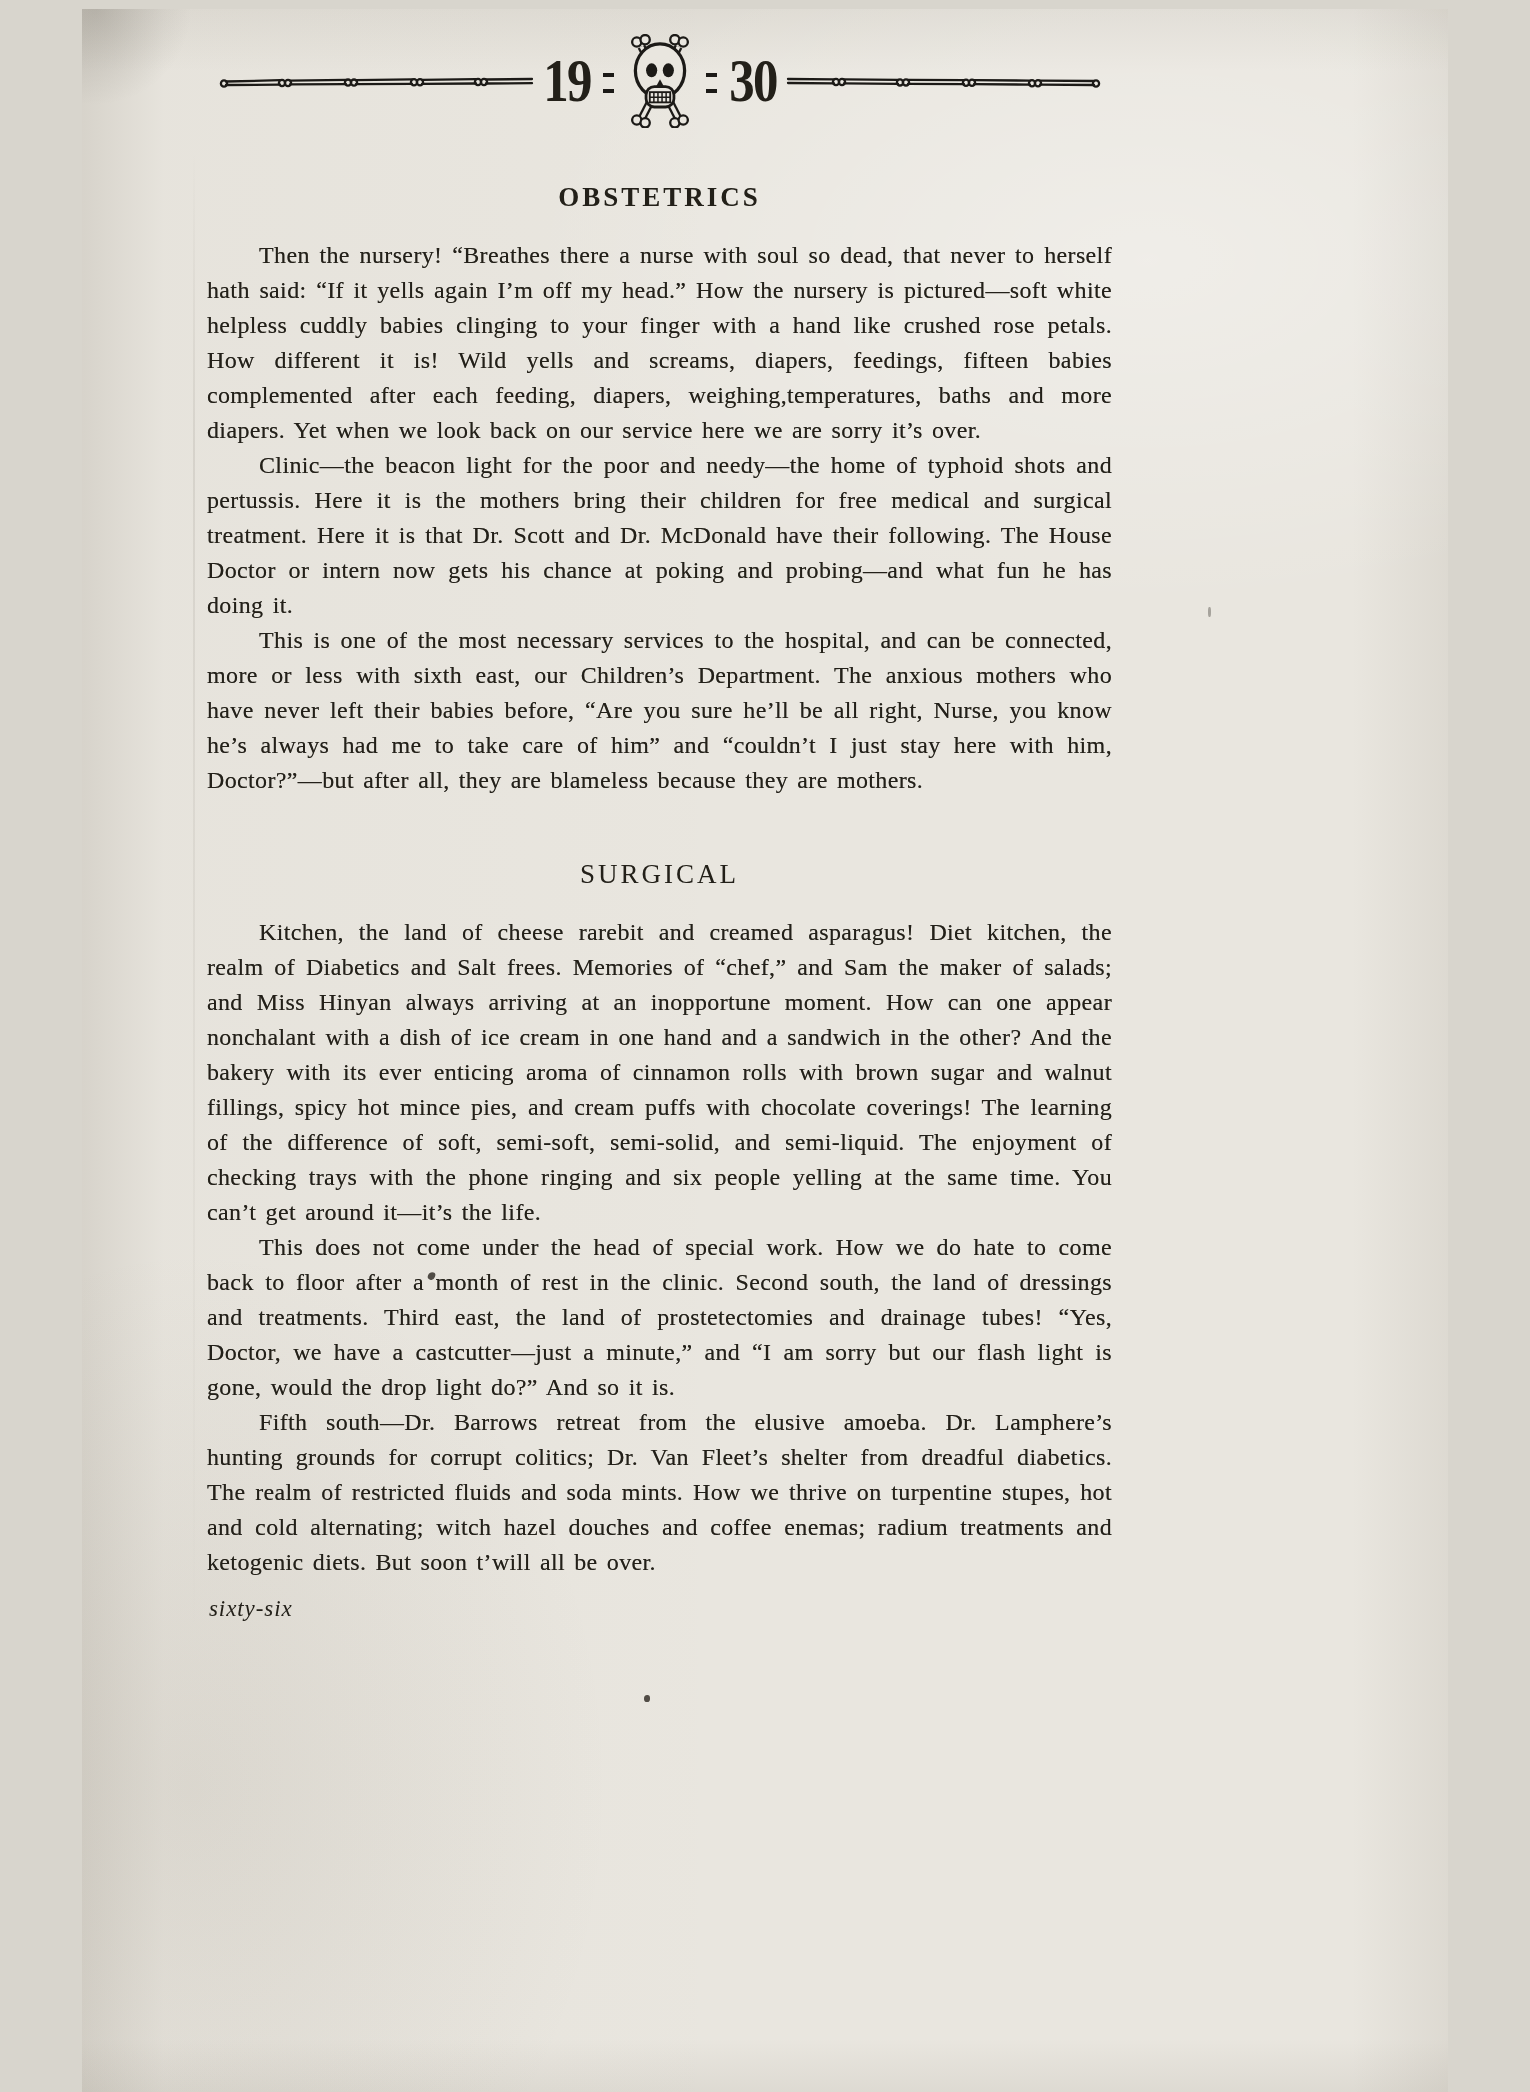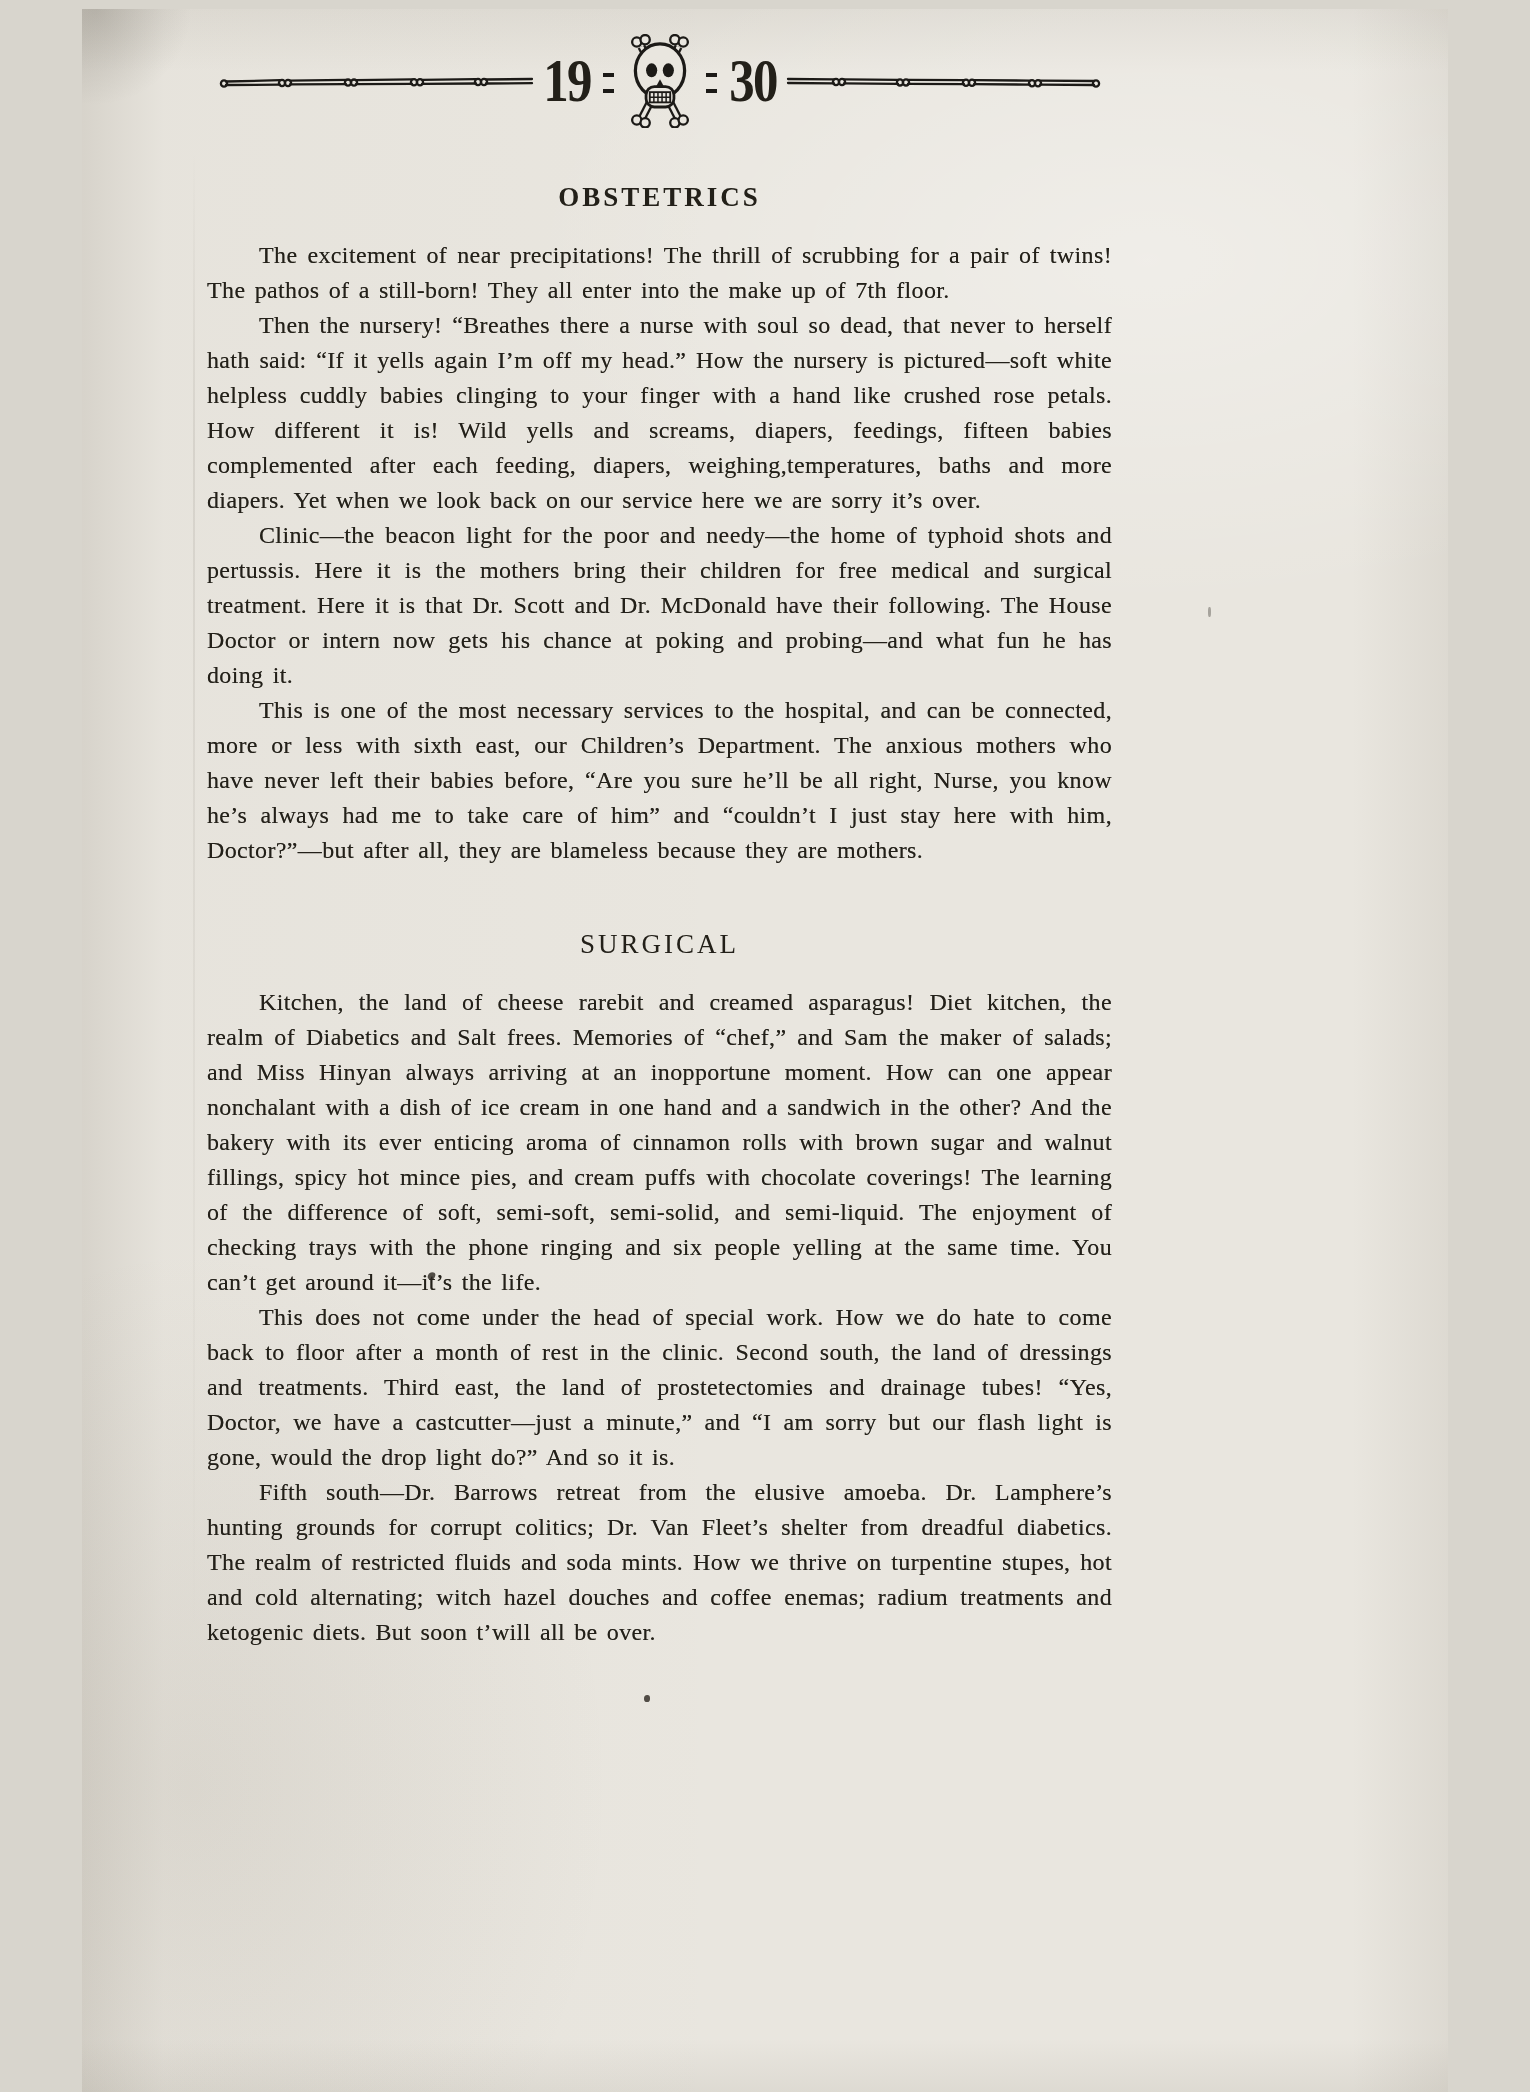--- a/index.html
+++ b/index.html
@@ -168,21 +168,20 @@
         <path d="M256,12.6 L310,13"></path>
       <circle cx="254" cy="11.2" r="3.1"></circle>
         <circle cx="312" cy="11.5" r="3.1"></circle>
     </svg>
   </header>
 
   <main class="content">
 
     <section class="first">
       <h2>OBSTETRICS</h2>
-      <p>The excitement of near precipitations! The thrill of scrubbing for a pair of twins! The pathos of a still-born! They all enter into the make up of 7th floor.</p>
       <p>Then the nursery! “Breathes there a nurse with soul so dead, that never to herself hath said: “If it yells again I’m off my head.” How the nursery is pictured—soft white helpless cuddly babies clinging to your finger with a hand like crushed rose petals. How different it is! Wild yells and screams, diapers, feedings, fifteen babies complemented after each feeding, diapers, weighing,temperatures, baths and more diapers. Yet when we look back on our service here we are sorry it’s over.</p>
     </section>
 
     <section>
       <p>Clinic—the beacon light for the poor and needy—the home of typhoid shots and pertussis. Here it is the mothers bring their children for free medical and surgical treatment. Here it is that Dr. Scott and Dr. McDonald have their following. The House Doctor or intern now gets his chance at poking and probing—and what fun he has doing it.</p>
       <p>This is one of the most necessary services to the hospital, and can be connected, more or less with sixth east, our Children’s Department. The anxious mothers who have never left their babies before, “Are you sure he’ll be all right, Nurse, you know he’s always had me to take care of him” and “couldn’t I just stay here with him, Doctor?”—but after all, they are blameless because they are mothers.</p>
     </section>
 
     <section>
       <h2>SURGICAL</h2>
@@ -192,14 +191,15 @@
     <section>
       <p>This does not come under the head of special work. How we do hate to come back to floor after a month of rest in the clinic. Second south, the land of dressings and treatments.  Third east, the land of prostetectomies and drainage tubes! “Yes, Doctor, we have a castcutter—just a minute,” and “I am sorry but our flash light is gone, would the drop light do?”  And so it is.</p>
     </section>
 
     <section>
       <p>Fifth south—Dr. Barrows retreat from the elusive amoeba. Dr. Lamphere’s hunting grounds for corrupt colitics; Dr. Van Fleet’s shelter from dreadful diabetics. The realm of restricted fluids and soda mints. How we thrive on turpentine stupes, hot and cold alternating; witch hazel douches and coffee enemas; radium treatments and ketogenic diets. But soon t’will all be over.</p>
     </section>
 
   </main>
 
+  <div class="page-footer">sixty-six</div>
 
 </div>
 
 </body></html>

